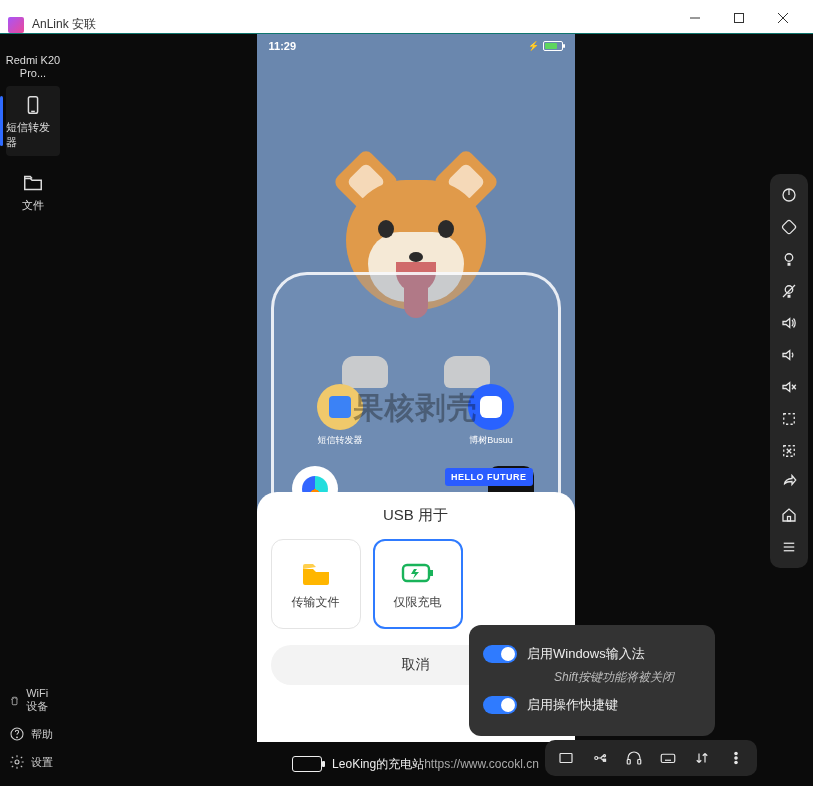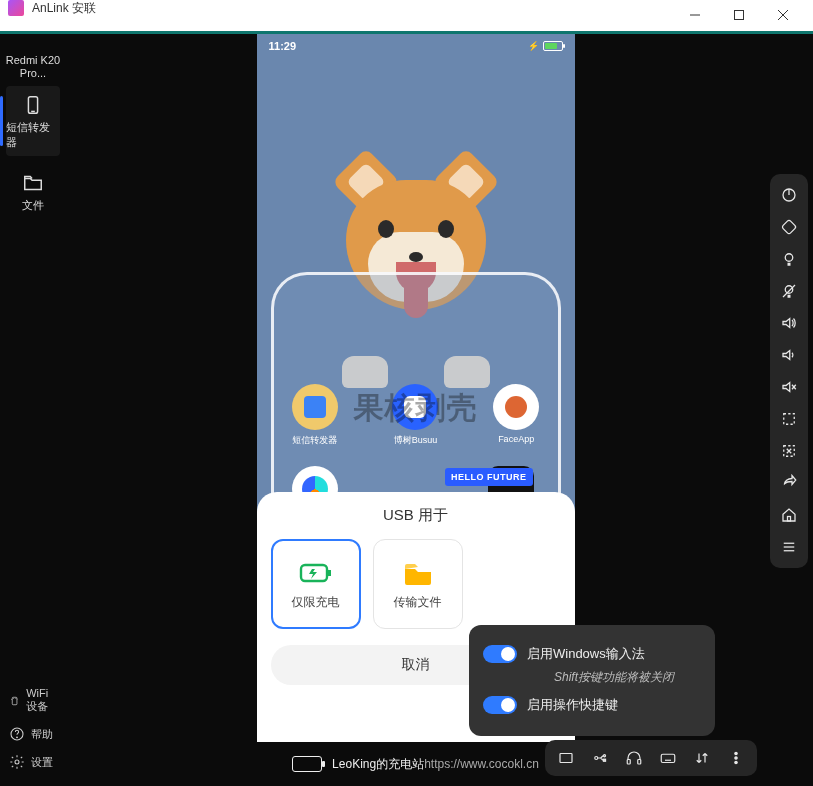--- a/index.html
+++ b/index.html
@@ -1,19 +1,19 @@
 <!DOCTYPE html>
 <html><head>
 <meta charset="utf-8">
 <style>
 * { box-sizing: border-box; margin: 0; padding: 0; }
 body { font-family: "Microsoft YaHei", sans-serif; background: #fff; width: 813px; height: 786px; overflow: hidden; }
 
 
-.titlebar { height: 34px; display: flex; align-items: flex-start; padding: 0 8px; background: #fff; border-bottom: 3px solid #0f766e; }
+.titlebar { height: 34px; display: flex; align-items: flex-end; padding: 0 8px; background: #fff; border-bottom: 1px solid #0f766e; }
 .titlebar .logo { width: 16px; height: 16px; background: linear-gradient(135deg,#a855f7,#ec4899); border-radius: 2px; margin-right: 8px; }
 .titlebar .title { font-size: 12px; color: #333; }
 .titlebar .spacer { flex: 1; }
 .titlebar .winbtn { width: 44px; height: 30px; display: flex; align-items: center; justify-content: center; color: #333; }
 .winbtn svg { width: 10px; height: 10px; stroke: #333; stroke-width: 1; fill: none; }
 
 
 .app { display: flex; height: calc(100% - 34px); background: #0b0b0b; }
 
 
@@ -216,59 +216,53 @@
                 <div class="glyph" style="background:#3b82f6;"></div>
               </div>
               <div class="lbl">短信转发器</div>
             </div>
           <div class="appicon ic2">
               <div class="iconcircle">
                 <div class="glyph"></div>
               </div>
               <div class="lbl">博树Busuu</div>
             </div>
-          <div class="appicon ic3">
-              <div class="iconcircle">
-                <div class="glyph" style="border-radius:50%;"></div>
-              </div>
-              <div class="lbl">FaceApp</div>
-            </div>
         </div>
         <div class="approw2">
           <div class="appicon">
               <div class="iconcircle" style="background:#fff;">
                 <div style="width:26px;height:26px;border-radius:50%;background:conic-gradient(#2dd 0 120deg,#f80 120deg 240deg,#36f 240deg 360deg);"></div>
               </div>
             </div>
           <div style="width:56px"></div>
           <div class="appicon">
               <div style="width:46px;height:46px;border-radius:10px;background:#111;"></div>
             </div>
         </div>
         <div class="hellobadge">HELLO FUTURE</div>
 
         <div class="wm">果核剥壳</div>
 
         <div class="sheet">
           <h3>USB 用于</h3>
           <div class="options">
+            <div class="opt">
+              <svg viewBox="0 0 34 28">
+                  <path d="M4 10h10l3 3h13v11a2 2 0 01-2 2H6a2 2 0 01-2-2z" fill="#ffb600"></path>
+                  <path d="M4 10V7a2 2 0 012-2h8l3 3" fill="#ffcf4d"></path>
+                </svg>
+              <span class="olbl">传输文件</span>
+            </div>
             <div class="opt sel">
               <svg viewBox="0 0 34 24">
                   <rect x="2" y="4" width="26" height="16" rx="4" stroke="#19b35a" stroke-width="2.4" fill="none"></rect>
                   <rect x="29" y="9" width="3" height="6" fill="#19b35a"></rect>
                   <path d="M13 8l-3 5h4l-2 5 6-7h-4l2-3z" fill="#19b35a"></path>
                 </svg>
               <span class="olbl">仅限充电</span>
-            </div>
-            <div class="opt">
-              <svg viewBox="0 0 34 28">
-                  <path d="M4 10h10l3 3h13v11a2 2 0 01-2 2H6a2 2 0 01-2-2z" fill="#ffb600"></path>
-                  <path d="M4 10V7a2 2 0 012-2h8l3 3" fill="#ffcf4d"></path>
-                </svg>
-              <span class="olbl">传输文件</span>
             </div>
           </div>
           <div class="cancel">
               <span>取消</span>
             </div>
         </div>
       </div>
 
       <div class="footer">
         <div class="bigbat"></div>

